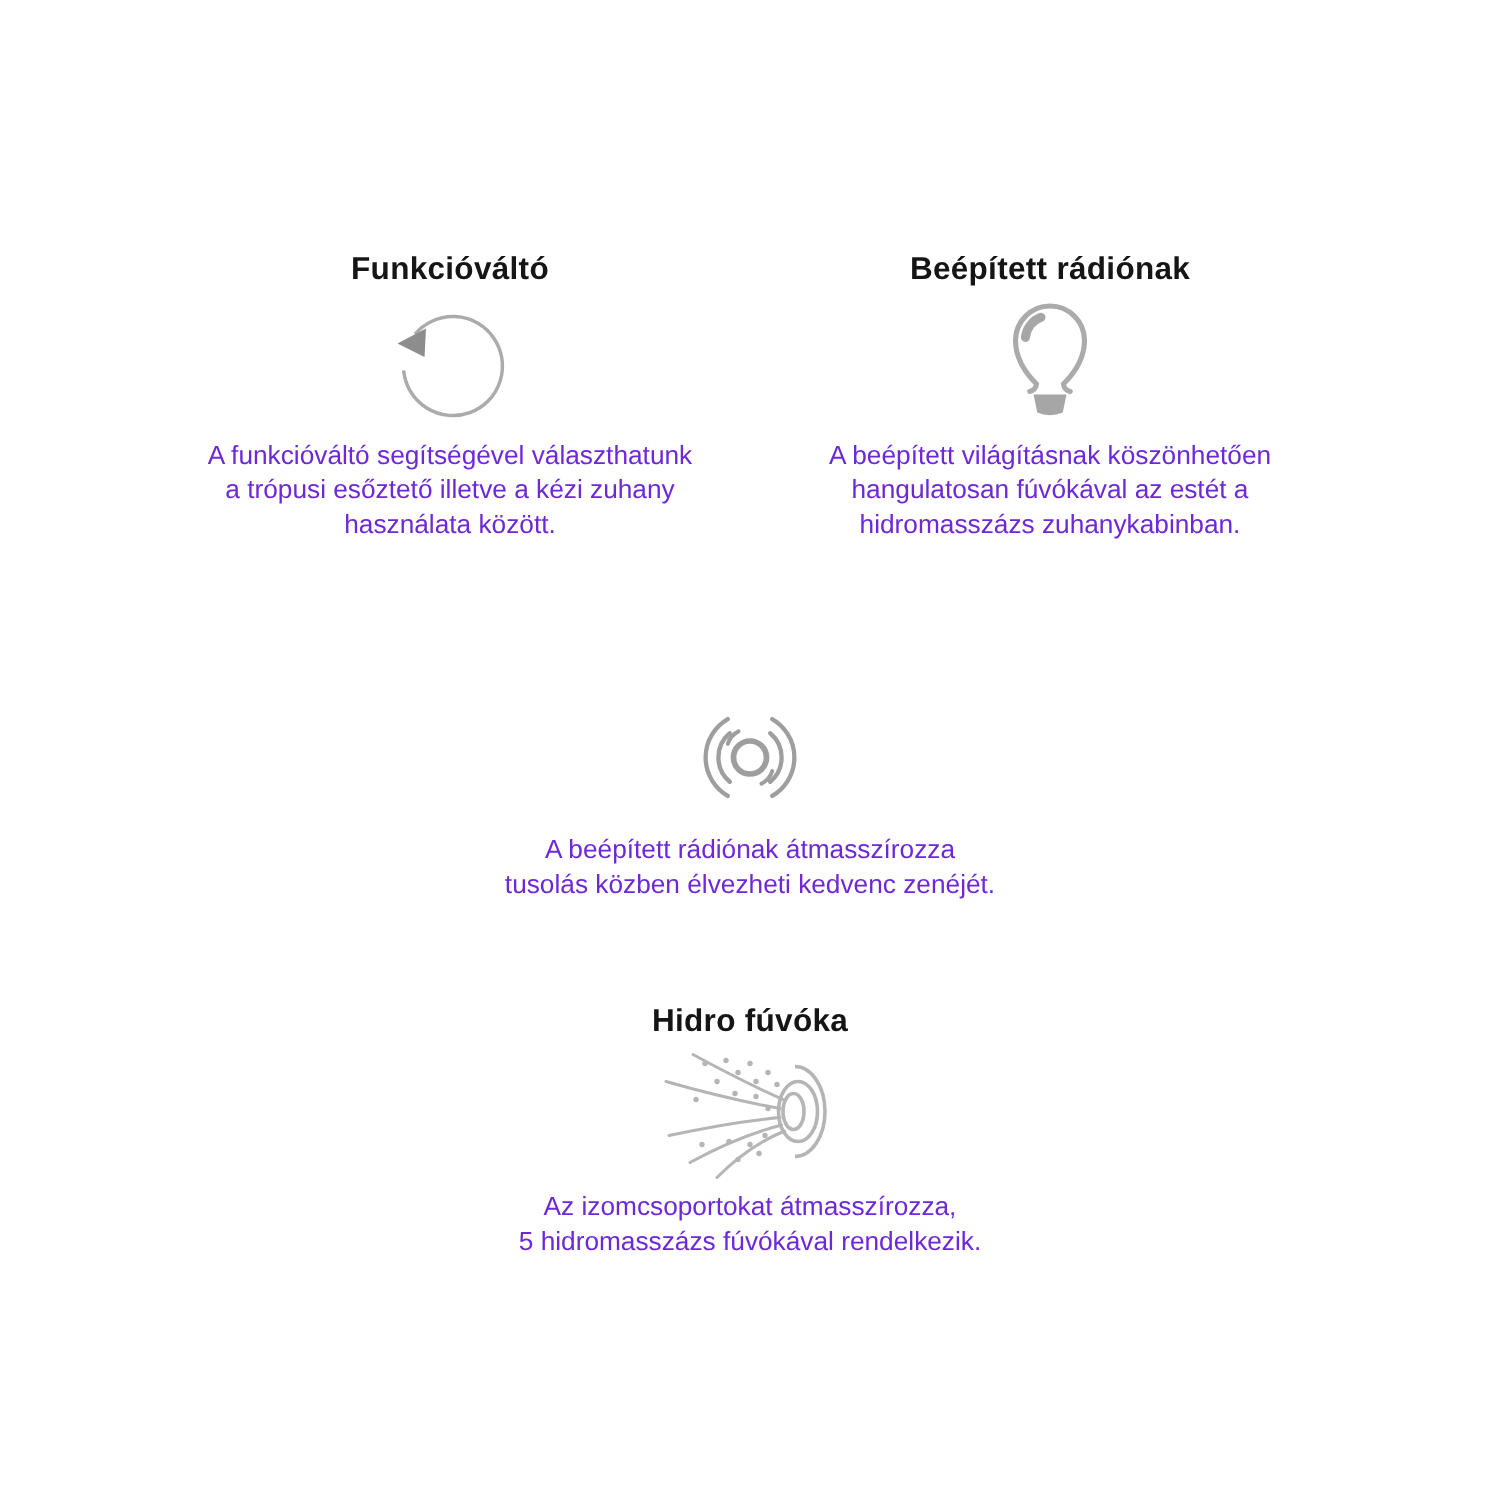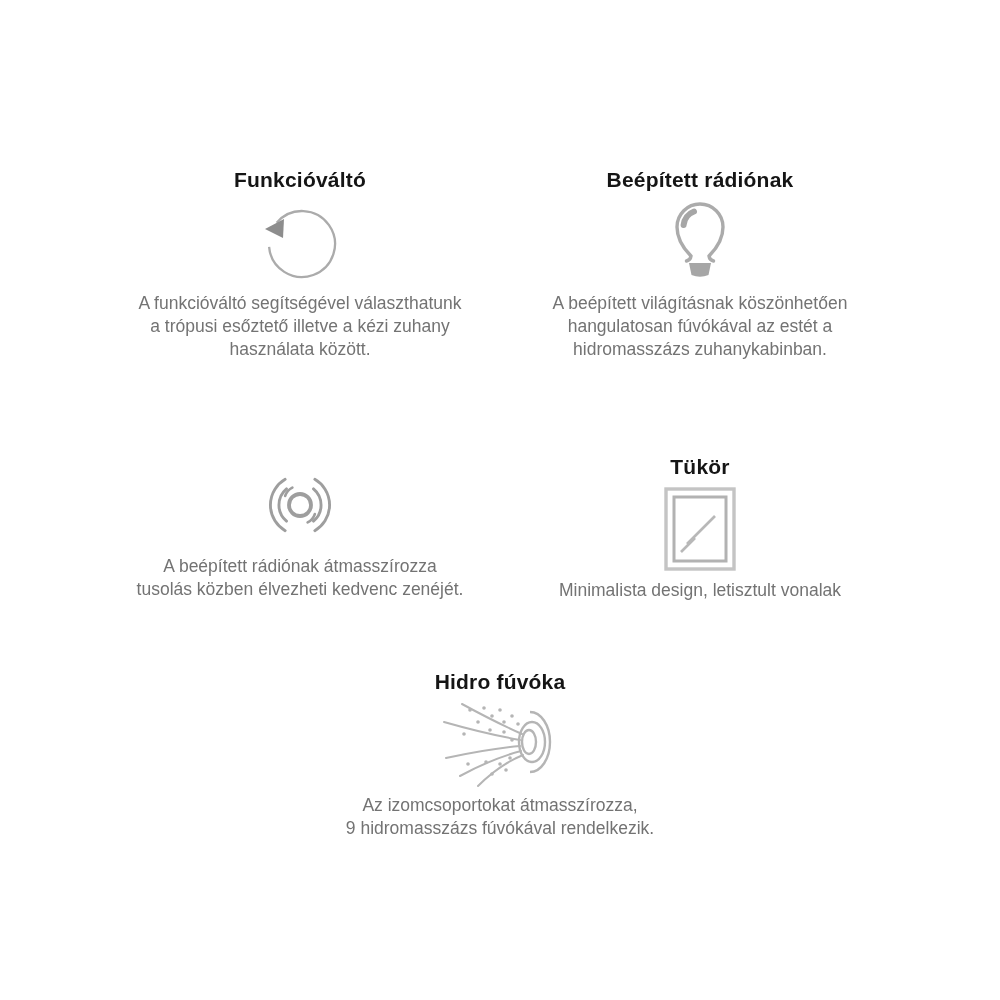--- a/index.html
+++ b/index.html
@@ -30,21 +30,21 @@
   }
   .iconbox {
     height:100px;
     display:flex;
     align-items:center;
     justify-content:center;
   }
   .feature-desc {
     font-size:17.5px;
     line-height:23px;
-    color:#737373;
+    color:#6d28d9;
     white-space:pre-line;
   }
   svg { display:block; }
 </style>
 </head>
 <body>
 
 <div class="page">
 
   <div class="features-row row-1">
@@ -95,34 +95,20 @@
             <path d="M 60.1 29.1 A 22 22 0 0 1 60.1 62.9" fill="none" stroke="#9e9e9e" stroke-width="3" stroke-linecap="round"></path>
             <path d="M 30.5 19.2 A 31 31 0 0 0 30.5 72.8" fill="none" stroke="#9e9e9e" stroke-width="3" stroke-linecap="round"></path>
             <path d="M 61.5 19.2 A 31 31 0 0 1 61.5 72.8" fill="none" stroke="#9e9e9e" stroke-width="3" stroke-linecap="round"></path>
           </svg>
         </span>
       </div>
       <div class="feature-desc">A beépített rádiónak átmasszírozza
 tusolás közben élvezheti kedvenc zenéjét.</div>
     </div>
 
-    <div class="feature">
-      <div class="feature-title">Tükör</div>
-      <div class="iconbox">
-        <span>
-          <svg width="72" height="84" viewBox="0 0 72 84">
-            <rect x="2" y="2" width="68" height="80" fill="none" stroke="#c4c4c4" stroke-width="3.4"></rect>
-            <rect x="10" y="10" width="52" height="64" fill="none" stroke="#b2b2b2" stroke-width="3"></rect>
-            <line x1="23" y1="57" x2="51" y2="29" stroke="#b8b8b8" stroke-width="2.6"></line>
-            <line x1="17" y1="65" x2="31" y2="51" stroke="#b8b8b8" stroke-width="2.6"></line>
-          </svg>
-        </span>
-      </div>
-      <div class="feature-desc">Minimalista design, letisztult vonalak</div>
-    </div>
 
   </div>
 
   <div class="features-row row-3">
 
     <div class="feature">
       <div class="feature-title">Hidro fúvóka</div>
       <div class="iconbox">
         <span>
           <svg width="132" height="88" viewBox="0 0 132 88">
@@ -151,18 +137,18 @@
                 <circle cx="66" cy="64" r="1.8"></circle>
               <circle cx="76" cy="58" r="1.8"></circle>
                 <circle cx="58" cy="74" r="1.8"></circle>
               <circle cx="72" cy="70" r="1.8"></circle>
                 <circle cx="84" cy="24" r="1.8"></circle>
             </g>
           </svg>
         </span>
       </div>
       <div class="feature-desc">Az izomcsoportokat átmasszírozza,
-9 hidromasszázs fúvókával rendelkezik.</div>
+5 hidromasszázs fúvókával rendelkezik.</div>
     </div>
 
   </div>
 
 </div>
 
 </body></html>

